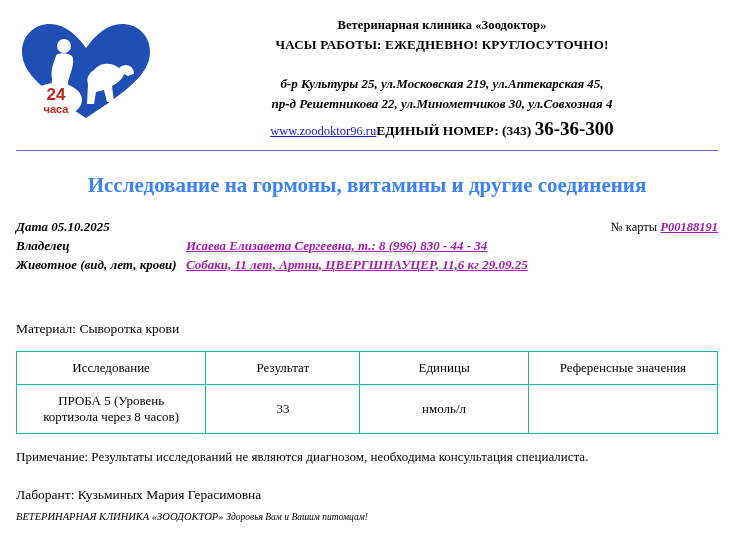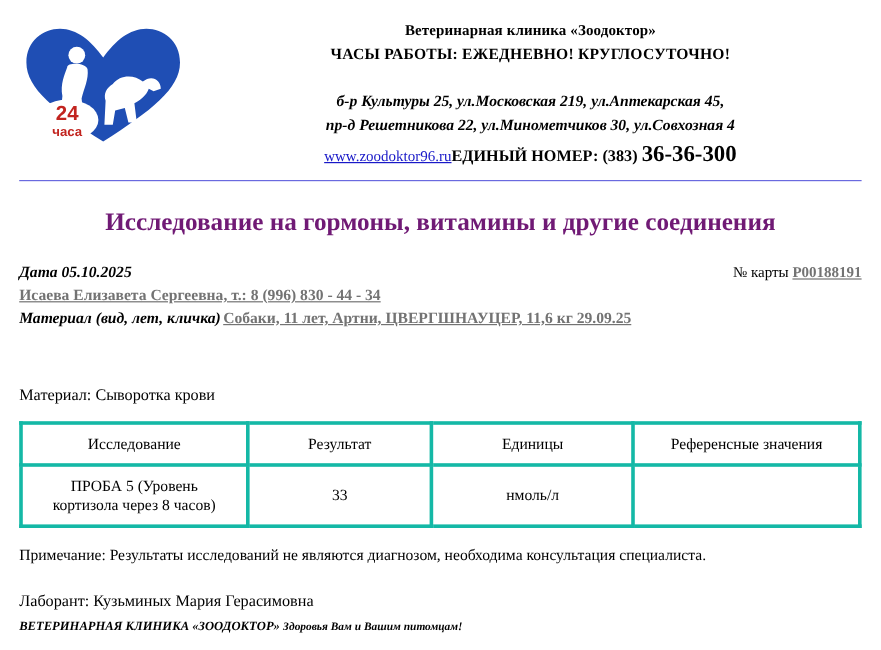--- a/index.html
+++ b/index.html
@@ -79,21 +79,21 @@
 
   .hr-blue {
     border: none;
     border-top: 1px solid #6a6adf;
     margin: 10px 0 0 0;
   }
 
   
   .doc-title {
     text-align: center;
-    color: #701a75;
+    color: #3b82f6;
     font-weight: bold;
     font-size: 21px;
     margin: 22px 0 20px 0;
   }
 
   
   .info {
     font-size: 13px;
     line-height: 1.45;
   }
@@ -106,23 +106,24 @@
     font-style: italic;
     white-space: nowrap;
   }
   .lbl-w {
     width: 170px;
     flex: 0 0 170px;
   }
   .uline {
   }
   .blue-u {
-    color: #737373;
+    color: #a21caf;
     text-decoration: underline;
     font-weight: bold;
+    font-style: italic;
   }
   .row1 {
     display: flex;
     justify-content: space-between;
     align-items: baseline;
   }
   .card-no {
     font-size: 12.5px;
   }
 
@@ -134,21 +135,21 @@
 
   
   table.results {
     width: 100%;
     border-collapse: collapse;
     margin-top: 14px;
     font-size: 13px;
   }
   table.results th,
   table.results td {
-    border: 3px solid #14b8a6;
+    border: 1px solid #14b8a6;
     text-align: center;
     padding: 5px 4px;
   }
   table.results th {
     font-weight: normal;
     height: 22px;
   }
   table.results td {
     height: 38px;
     vertical-align: middle;
@@ -162,21 +163,21 @@
   .note {
     font-size: 13px;
     margin-top: 15px;
   }
   .lab {
     font-size: 13.5px;
     margin-top: 22px;
   }
   .slogan {
     font-size: 10.5px;
-    font-weight: bold;
+    font-weight: normal;
     font-style: italic;
     margin-top: 8px;
   }
   .slogan .small {
     font-size: 9.5px;
   }
 </style>
 </head>
 <body>
 
@@ -200,21 +201,21 @@
     </div>
 
     <div class="header-text">
       <div class="clinic-name">Ветеринарная клиника «Зоодоктор»</div>
       <div class="hours">ЧАСЫ РАБОТЫ:  ЕЖЕДНЕВНО!   КРУГЛОСУТОЧНО!</div>
       <div class="addr-line em">б-р Культуры 25,   ул.Московская 219,   ул.Аптекарская 45,</div>
       <div class="addr-line em">пр-д Решетникова 22,   ул.Минометчиков 30,   ул.Совхозная 4</div>
       <div class="bottom-row">
         <a class="site-link" href="#">www.zoodoktor96.ru</a>
         <div class="single-number">
-          <span>ЕДИНЫЙ НОМЕР: (383)</span>
+          <span>ЕДИНЫЙ НОМЕР: (343)</span>
           <span class="big">36-36-300</span>
         </div>
       </div>
     </div>
   </div>
 
   <hr class="hr-blue">
 
   <div class="doc-title">Исследование на гормоны, витамины и другие соединения</div>
 
@@ -225,25 +226,26 @@
         <span class="lbl">Дата</span>
         <span class="lbl uline">05.10.2025</span>
       </div>
       <div class="card-no">
         <span>№ карты</span>
         <span class="blue-u">Р00188191</span>
       </div>
     </div>
 
     <div class="info-row">
+      <span class="lbl lbl-w">Владелец</span>
       <span class="blue-u">Исаева Елизавета Сергеевна, т.: 8 (996) 830 - 44 - 34</span>
     </div>
 
     <div class="info-row">
-      <span class="lbl lbl-w">Материал (вид, лет, кличка)</span>
+      <span class="lbl lbl-w">Животное (вид, лет, крови)</span>
       <span class="blue-u">Собаки, 11 лет, Артни, ЦВЕРГШНАУЦЕР, 11,6 кг 29.09.25</span>
     </div>
   </div>
 
   <div class="material">Материал: Сыворотка крови</div>
 
   <table class="results">
     <thead>
       <tr>
         <th class="col1">Исследование</th>

